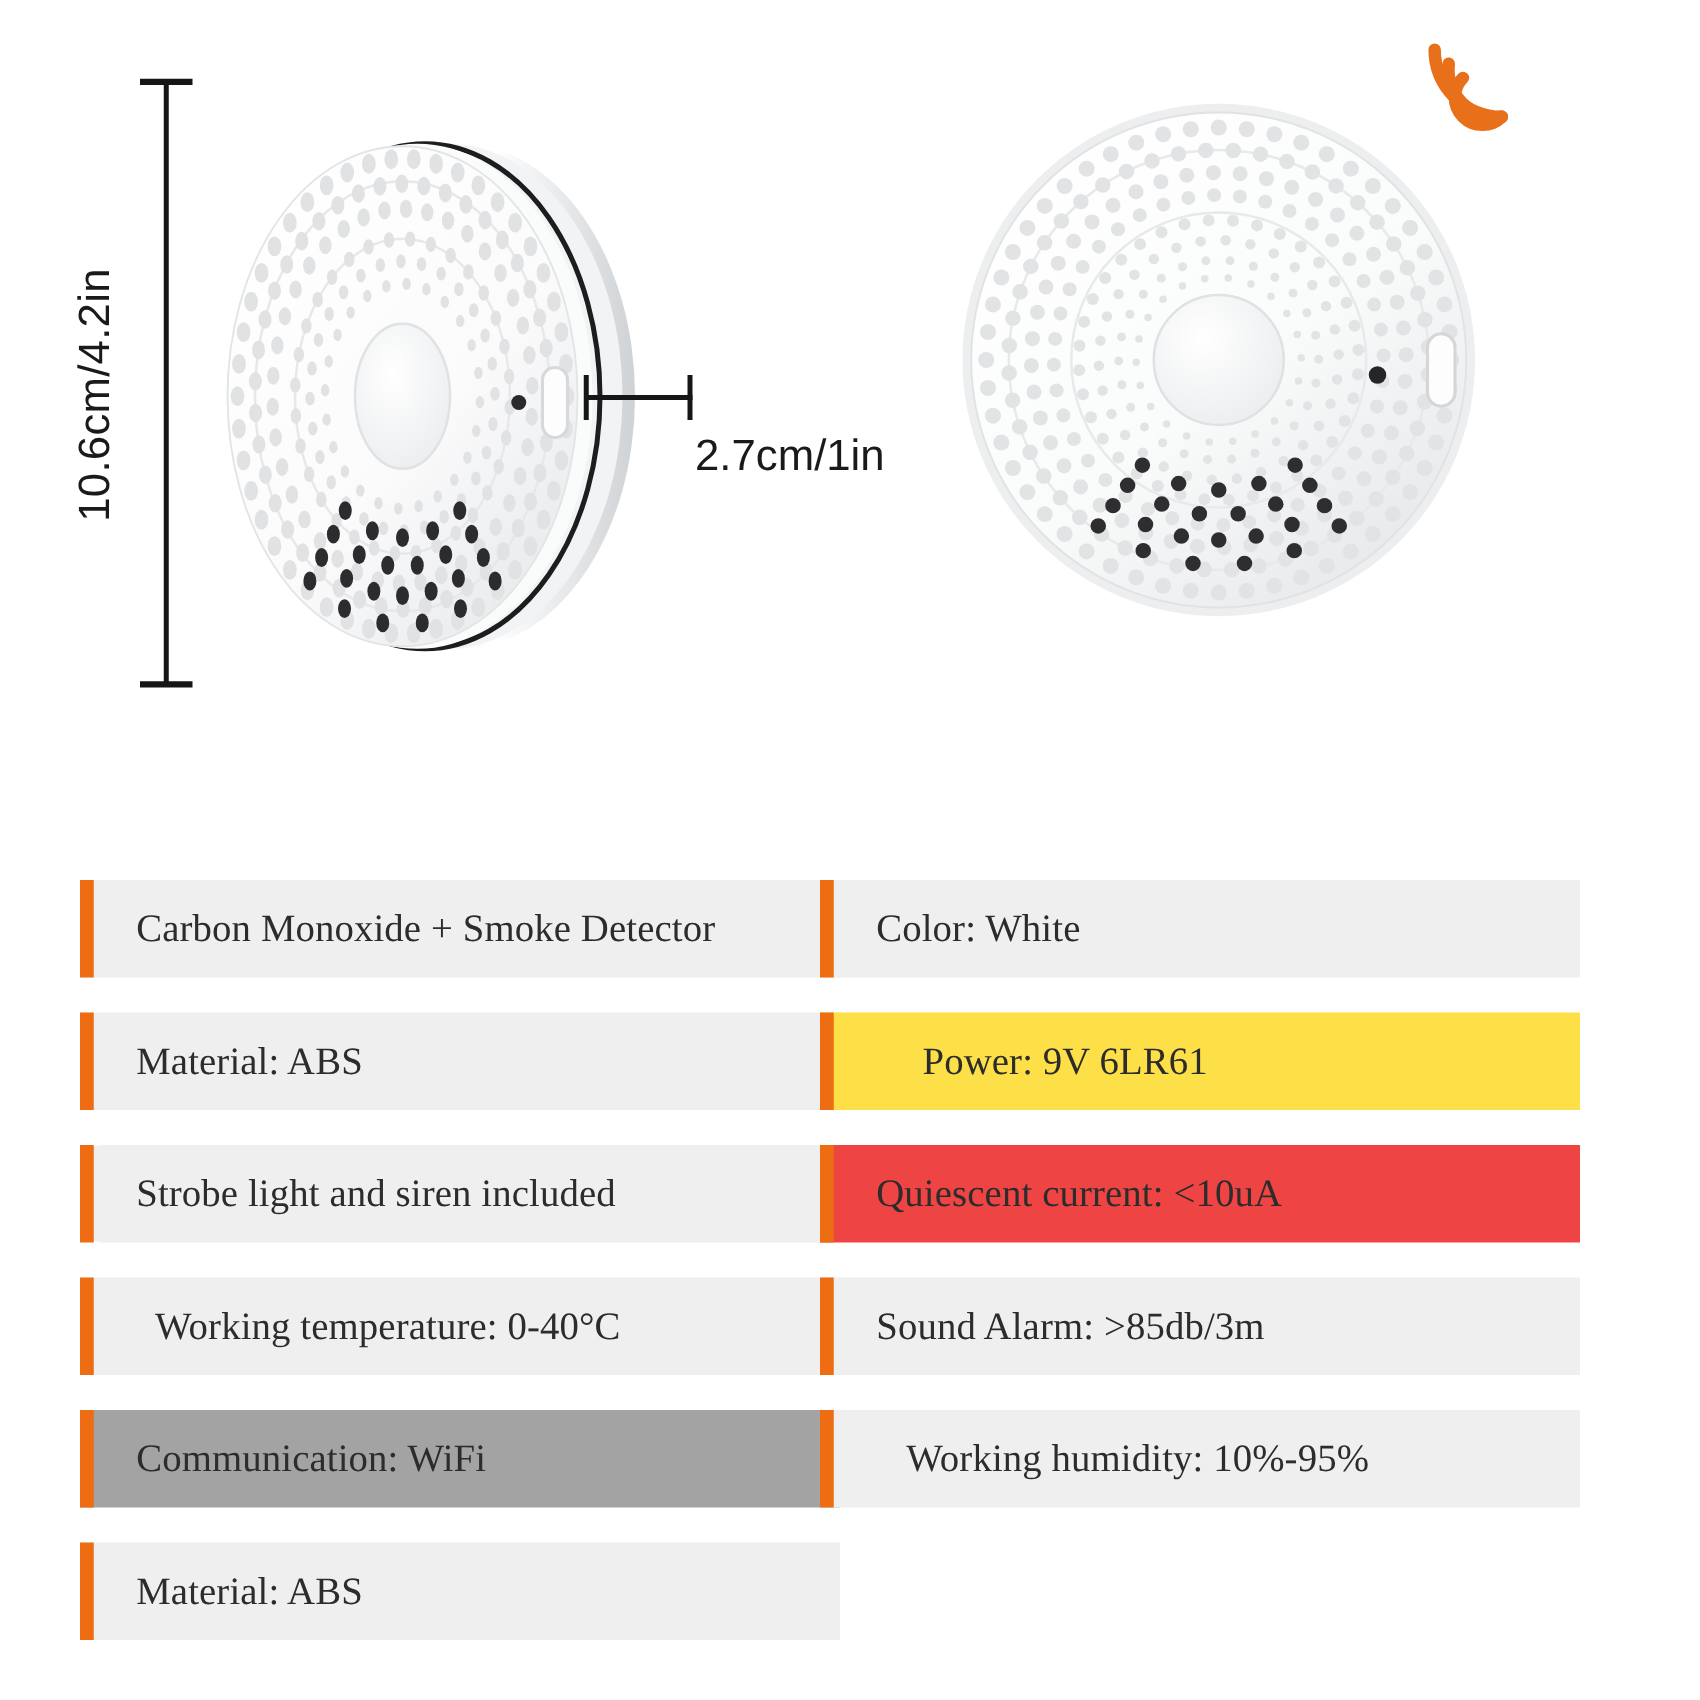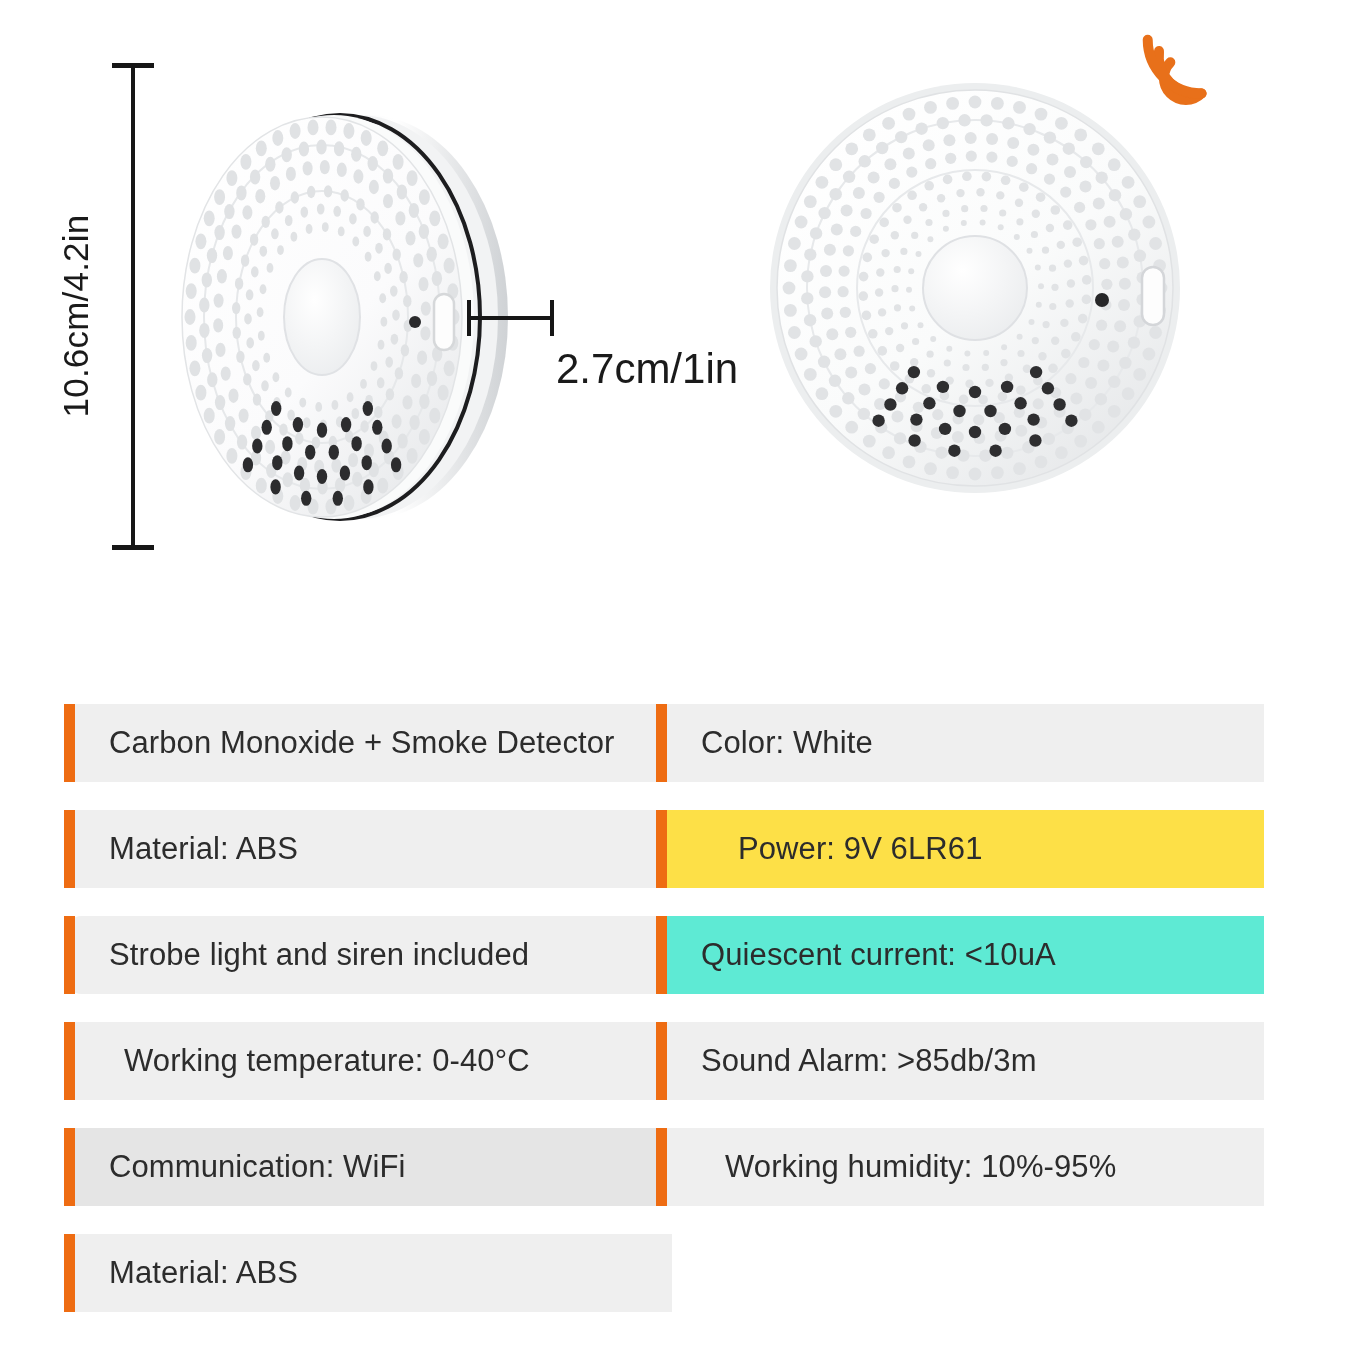--- a/index.html
+++ b/index.html
@@ -74,21 +74,21 @@
     width: 4px;
     height: 36px;
     background: #161616;
   }
   .dim-h-cap.l { left: 467px; }
   .dim-h-cap.r { left: 550px; }
   .dim-h-label {
     position: absolute;
     left: 556px;
     top: 345px;
-    font-size: 42px;
+    font-size: 35px;
     color: #1a1a1a;
     white-space: nowrap;
   }
 
   
   #wifi-icon {
     position: absolute;
     left: 1126px;
     top: 18px;
     width: 100px;
@@ -115,20 +115,21 @@
     height: 450px;
   }
 
   
   #specs {
     position: absolute;
     left: 0;
     top: 704px;
     width: 1320px;
     height: 640px;
+    font-family: Liberation Serif, serif;
   }
   .spec-col {
     position: absolute;
     top: 0;
     width: 608px;
   }
   .spec-col.left  { left: 64px; }
   .spec-col.right { left: 656px; }
 
   .spec-row {
@@ -842,40 +843,40 @@
         <span class="spec-text">Material: ABS</span>
       </div>
       <div class="spec-row" style="background: rgb(239, 239, 239); border-radius: 18px;">
         <span class="spec-bar" style="background: rgb(238, 108, 18);"></span>
         <span class="spec-text">Strobe light and siren included</span>
       </div>
       <div class="spec-row" style="background: rgb(239, 239, 239); padding-left: 15px;">
         <span class="spec-bar" style="background: rgb(238, 108, 18);"></span>
         <span class="spec-text">Working temperature: 0-40°C</span>
       </div>
-      <div class="spec-row" style="background: #e5e5e5;">
+      <div class="spec-row" style="background: #a3a3a3;">
         <span class="spec-bar" style="background: rgb(238, 108, 18);"></span>
         <span class="spec-text">Communication: WiFi</span>
       </div>
       <div class="spec-row" style="background: rgb(239, 239, 239);">
         <span class="spec-bar" style="background: rgb(238, 108, 18);"></span>
         <span class="spec-text">Material: ABS</span>
       </div>
     </div>
 
   <div class="spec-col right" id="spec-col-right">
       <div class="spec-row" style="background: rgb(239, 239, 239);">
         <span class="spec-bar" style="background: rgb(238, 108, 18);"></span>
         <span class="spec-text">Color: White</span>
       </div>
       <div class="spec-row" style="background: #fde047; padding-left: 37px;">
         <span class="spec-bar" style="background: rgb(238, 108, 18);"></span>
         <span class="spec-text">Power: 9V 6LR61</span>
       </div>
-      <div class="spec-row" style="background: #5eead4;">
+      <div class="spec-row" style="background: #ef4444;">
         <span class="spec-bar" style="background: rgb(238, 108, 18);"></span>
         <span class="spec-text">Quiescent current: &lt;10uA</span>
       </div>
       <div class="spec-row" style="background: rgb(239, 239, 239);">
         <span class="spec-bar" style="background: rgb(238, 108, 18);"></span>
         <span class="spec-text">Sound Alarm: &gt;85db/3m</span>
       </div>
       <div class="spec-row" style="background: rgb(239, 239, 239); padding-left: 24px;">
         <span class="spec-bar" style="background: rgb(238, 108, 18);"></span>
         <span class="spec-text">Working humidity: 10%-95%</span>

